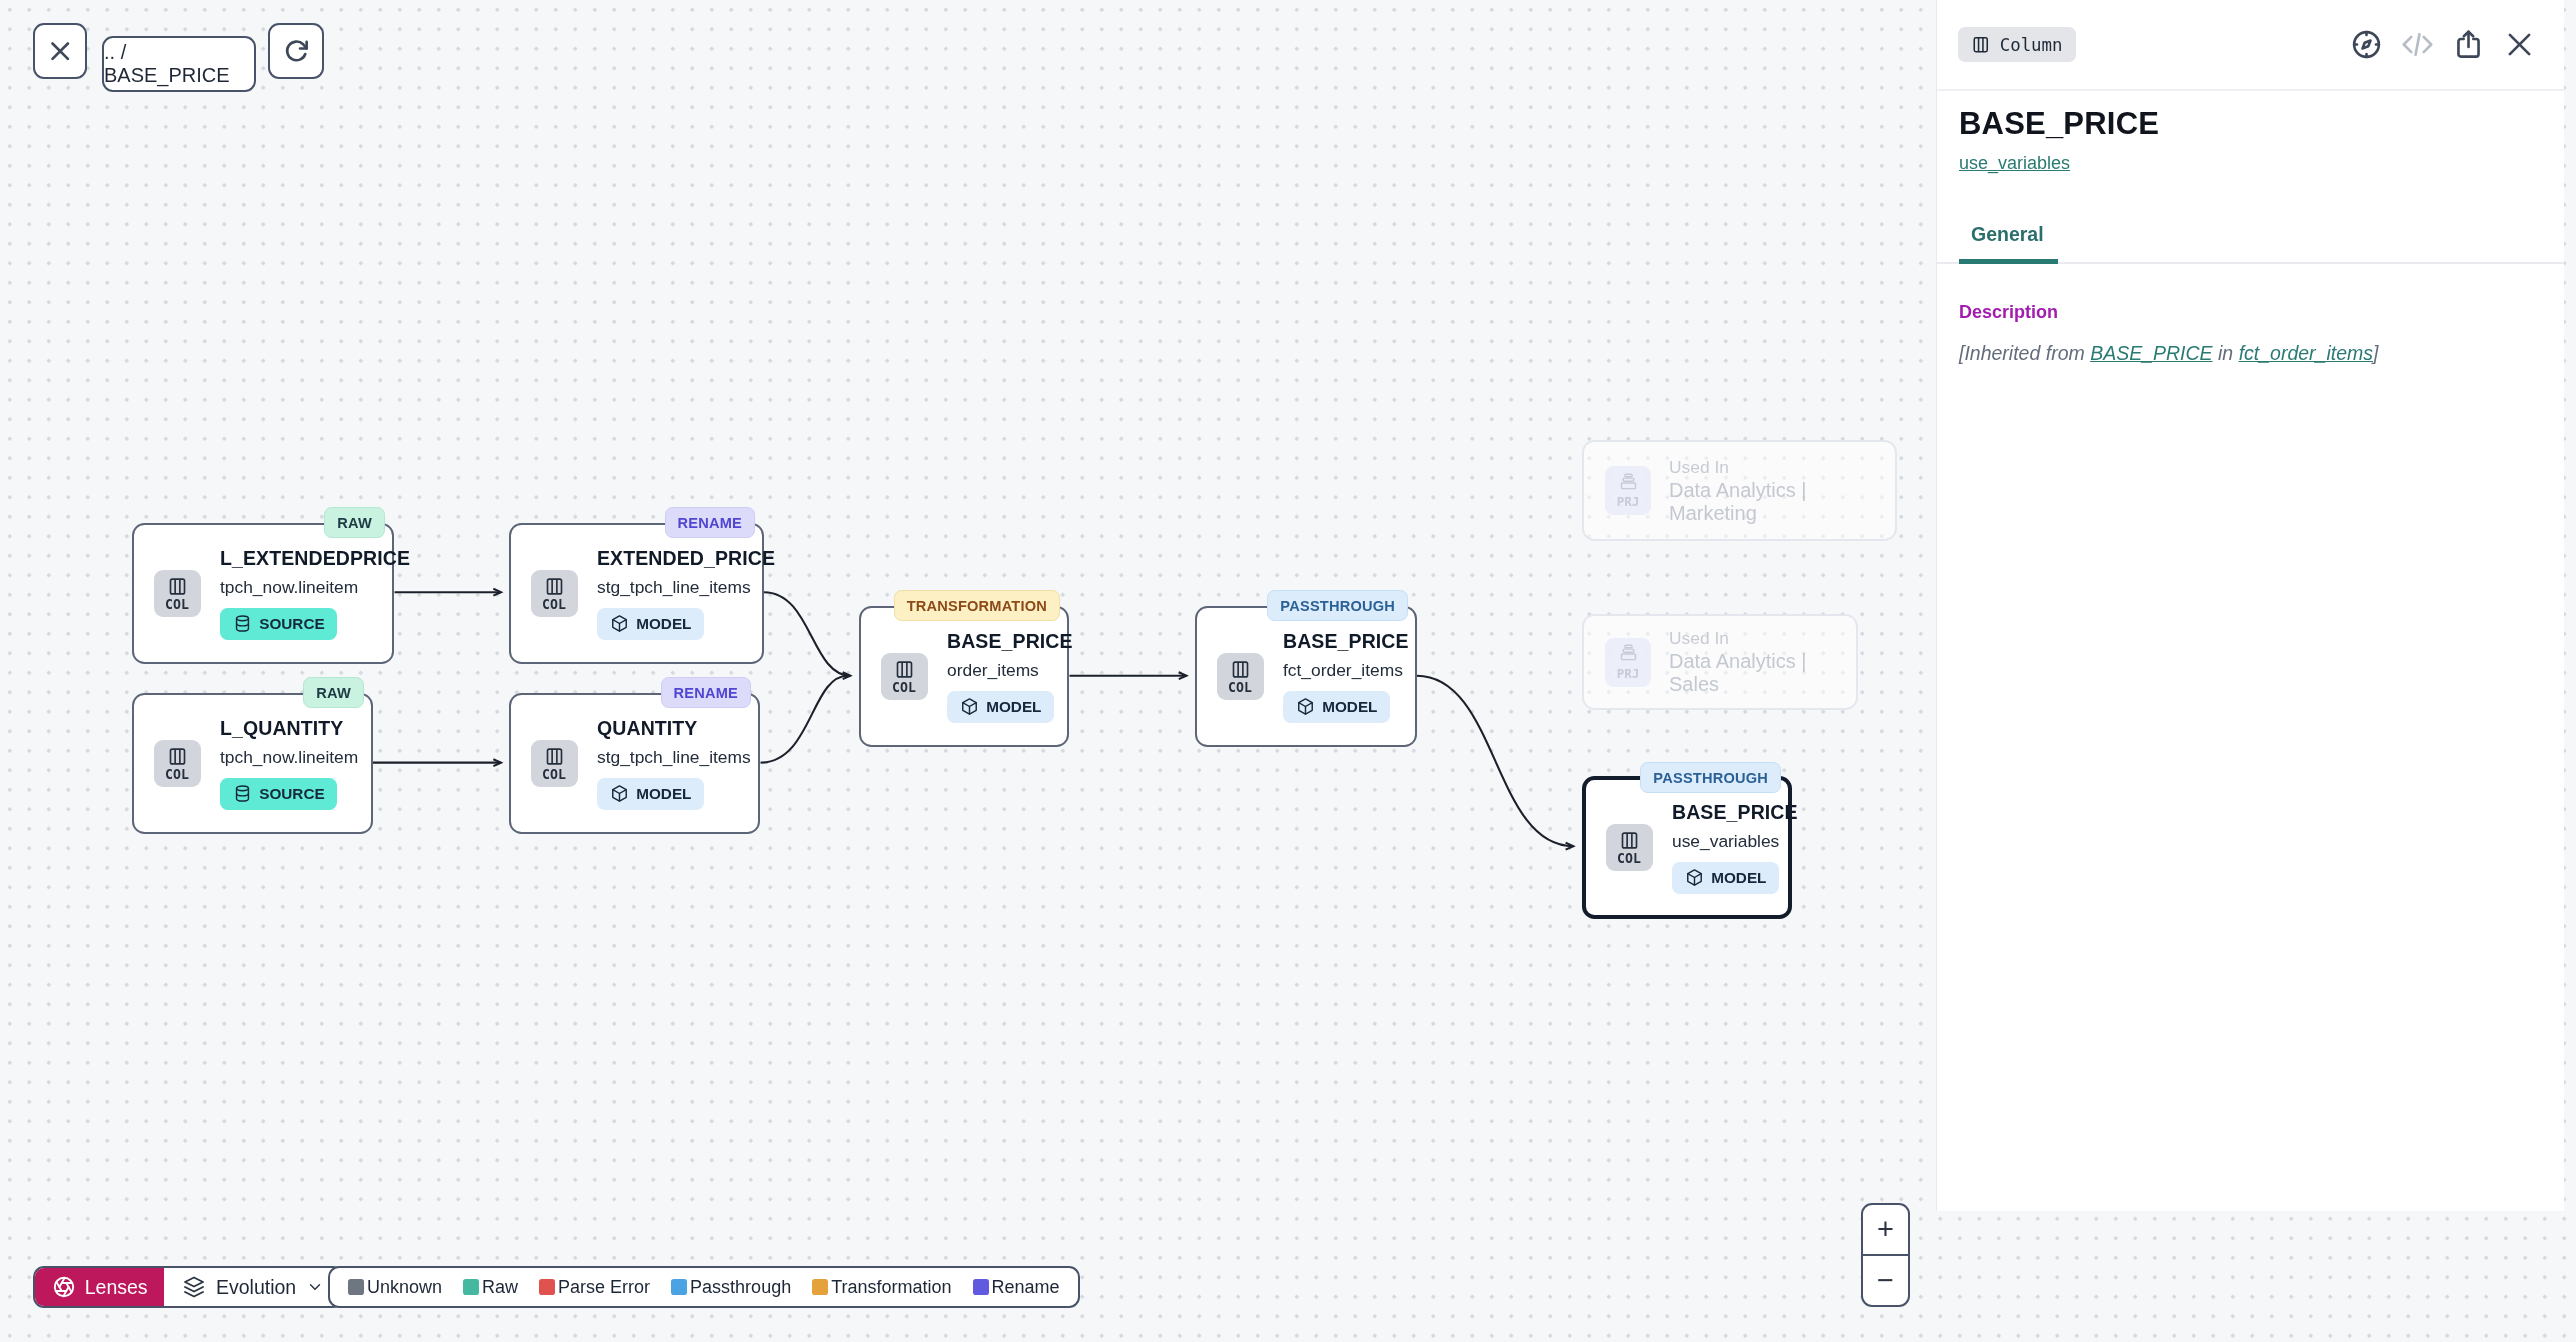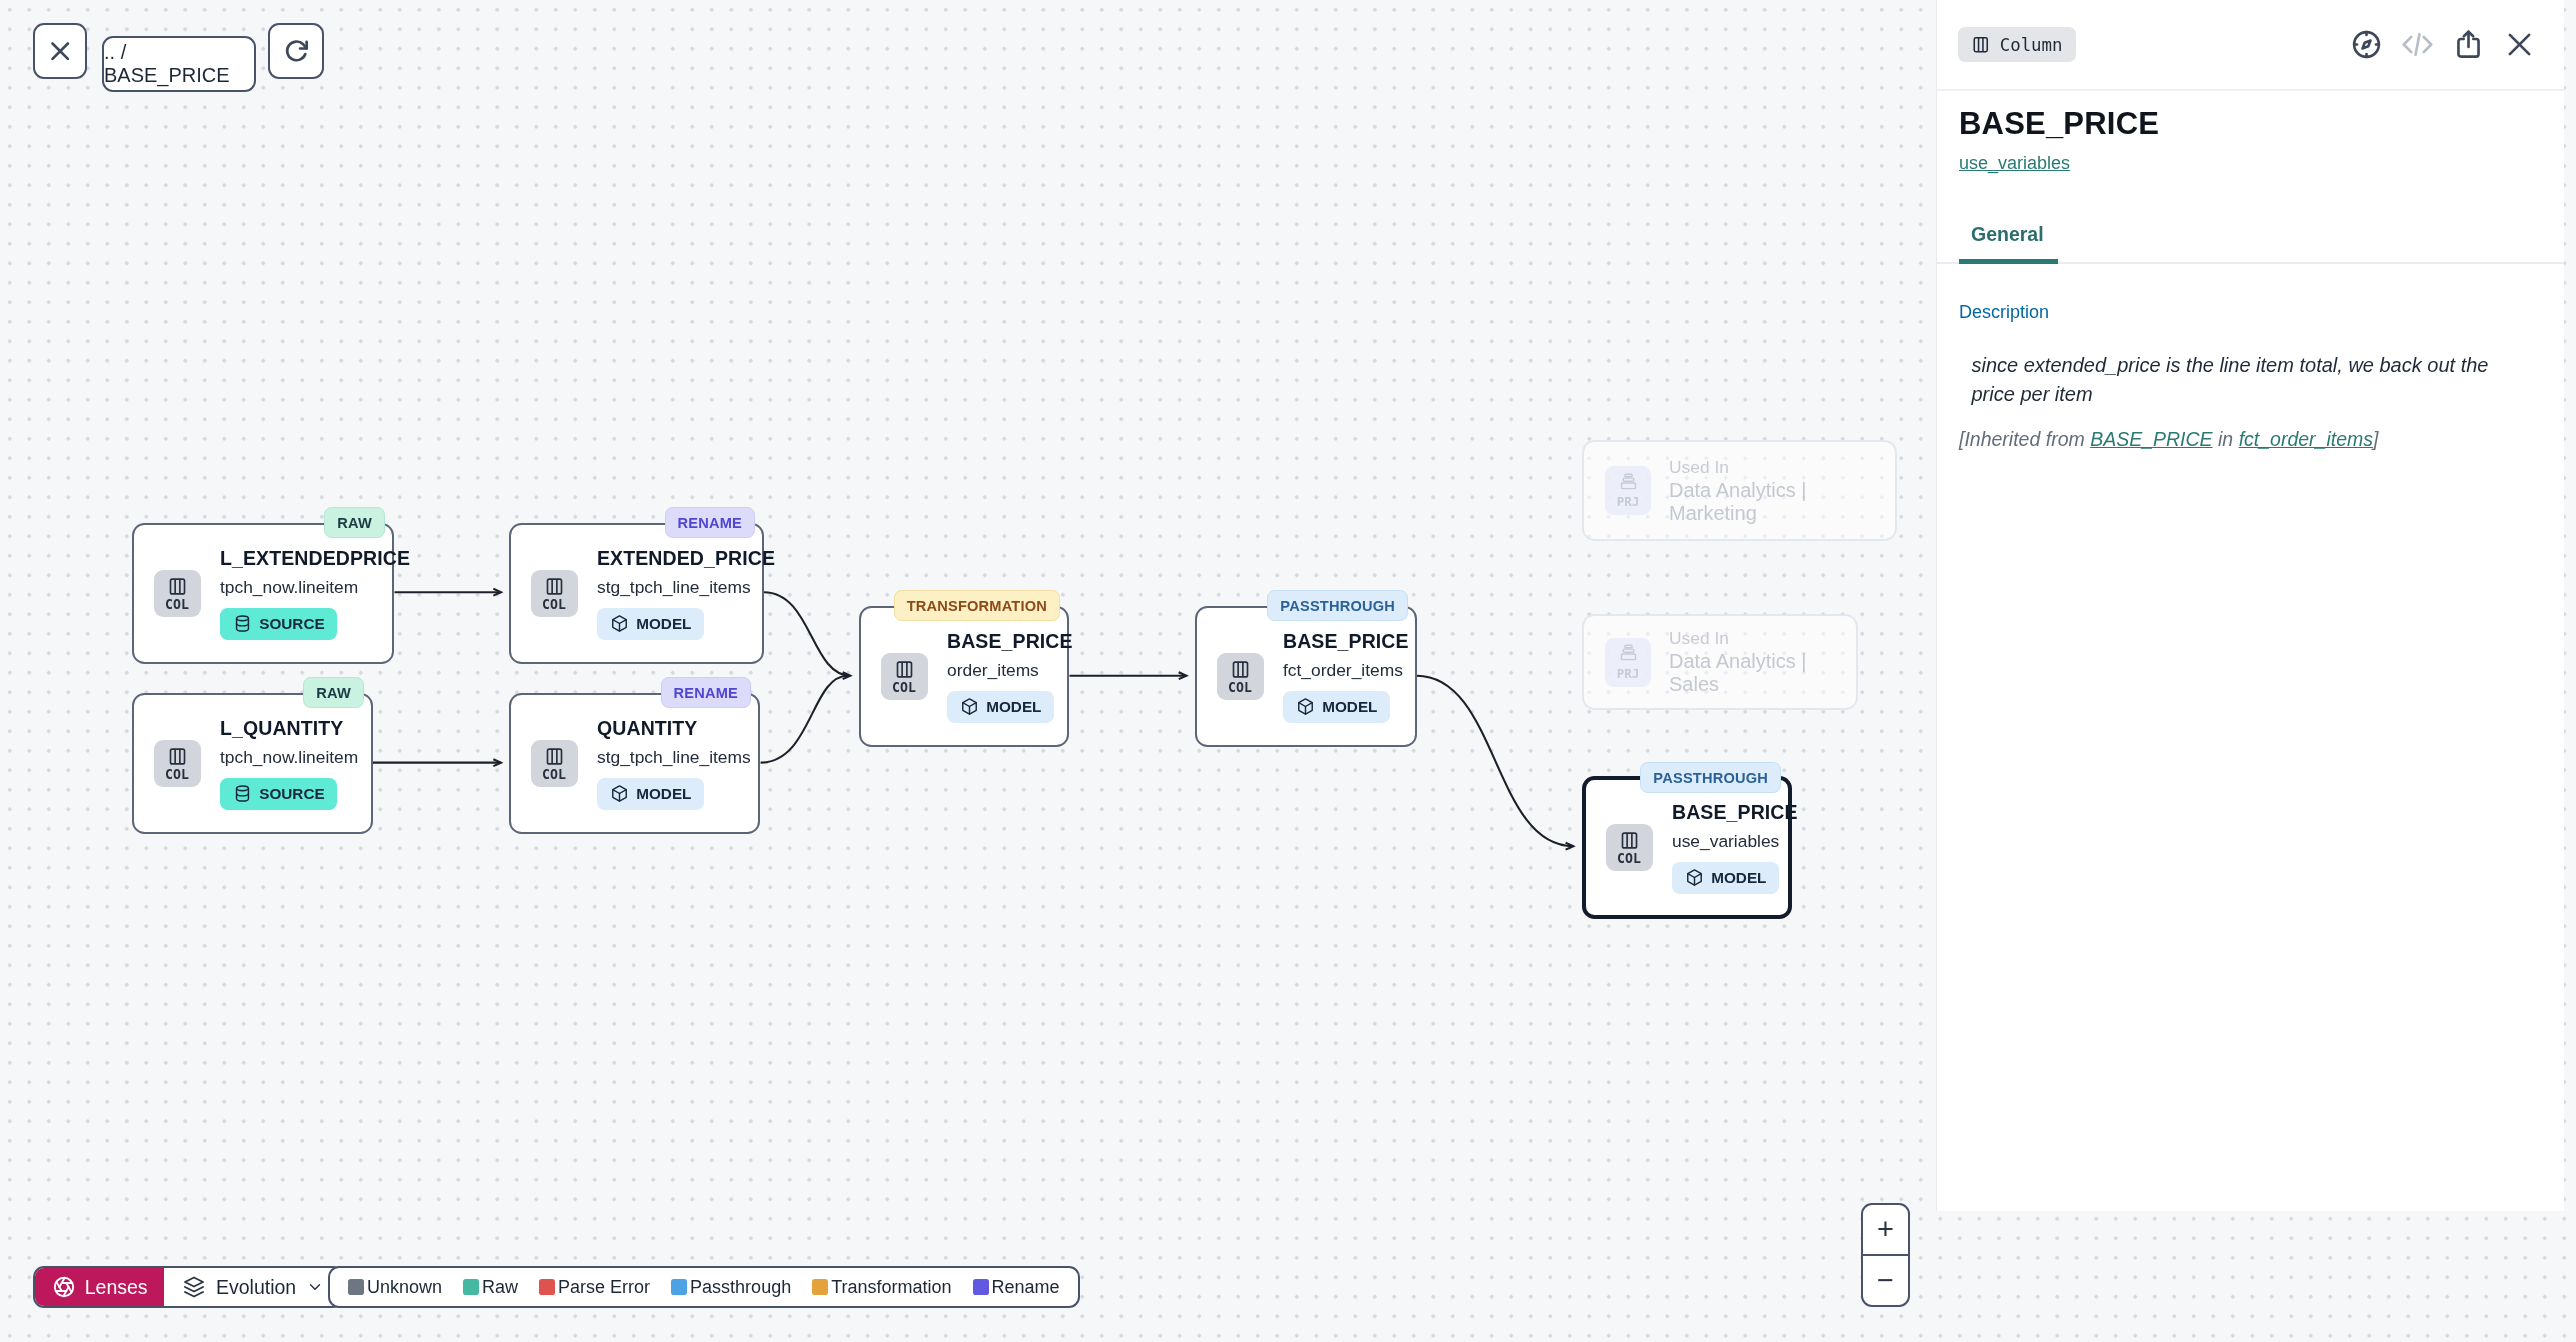--- a/index.html
+++ b/index.html
@@ -175,21 +175,21 @@
     margin: 49px -26.4px 0 -22px; padding: 0 26.4px 0 22px;
     border-bottom: 2.1px solid #e9ebef;
   }
   .tab {
     display: inline-block; padding: 0 14px 12.5px 12px; margin-bottom: -2.1px;
     font-size: 19.5px; font-weight: 700; color: #2a6f6d;
     border-bottom: 5.6px solid #2a7a74; cursor: pointer;
   }
 
   .desc-section { margin-top: 38px; }
-  .desc-heading { font-size: 18px; font-weight: 400; color: #0369a1; }
+  .desc-heading { font-size: 18px; font-weight: 700; color: #a21caf; }
   .desc-body {
     margin-top: 28px; padding-left: 12.5px;
     font-size: 20px; font-style: italic; color: #1f2937; line-height: 1.45;
     max-width: 564px;
   }
   .desc-inherited { margin-top: 19.5px; font-size: 19.5px; font-style: italic; color: #626c7a; }
   .desc-inherited a { color: #2a7a74; text-decoration: underline; cursor: pointer; font-style: italic; }
 </style>
 </head>
 <body>
@@ -539,18 +539,17 @@
   <div class="panel-body">
     <h1 class="panel-title">BASE_PRICE</h1>
     <a class="panel-link">use_variables</a>
 
     <div class="panel-tabs">
       <span class="tab">General</span>
     </div>
 
     <div class="desc-section">
       <div class="desc-heading">Description</div>
-      <p class="desc-body">since extended_price is the line item total, we back out the price per item</p>
       <p class="desc-inherited"><span>[Inherited from </span><a>BASE_PRICE</a><span> in </span><a>fct_order_items</a><span>]</span></p>
     </div>
   </div>
 </aside>
 
 
 </body></html>

